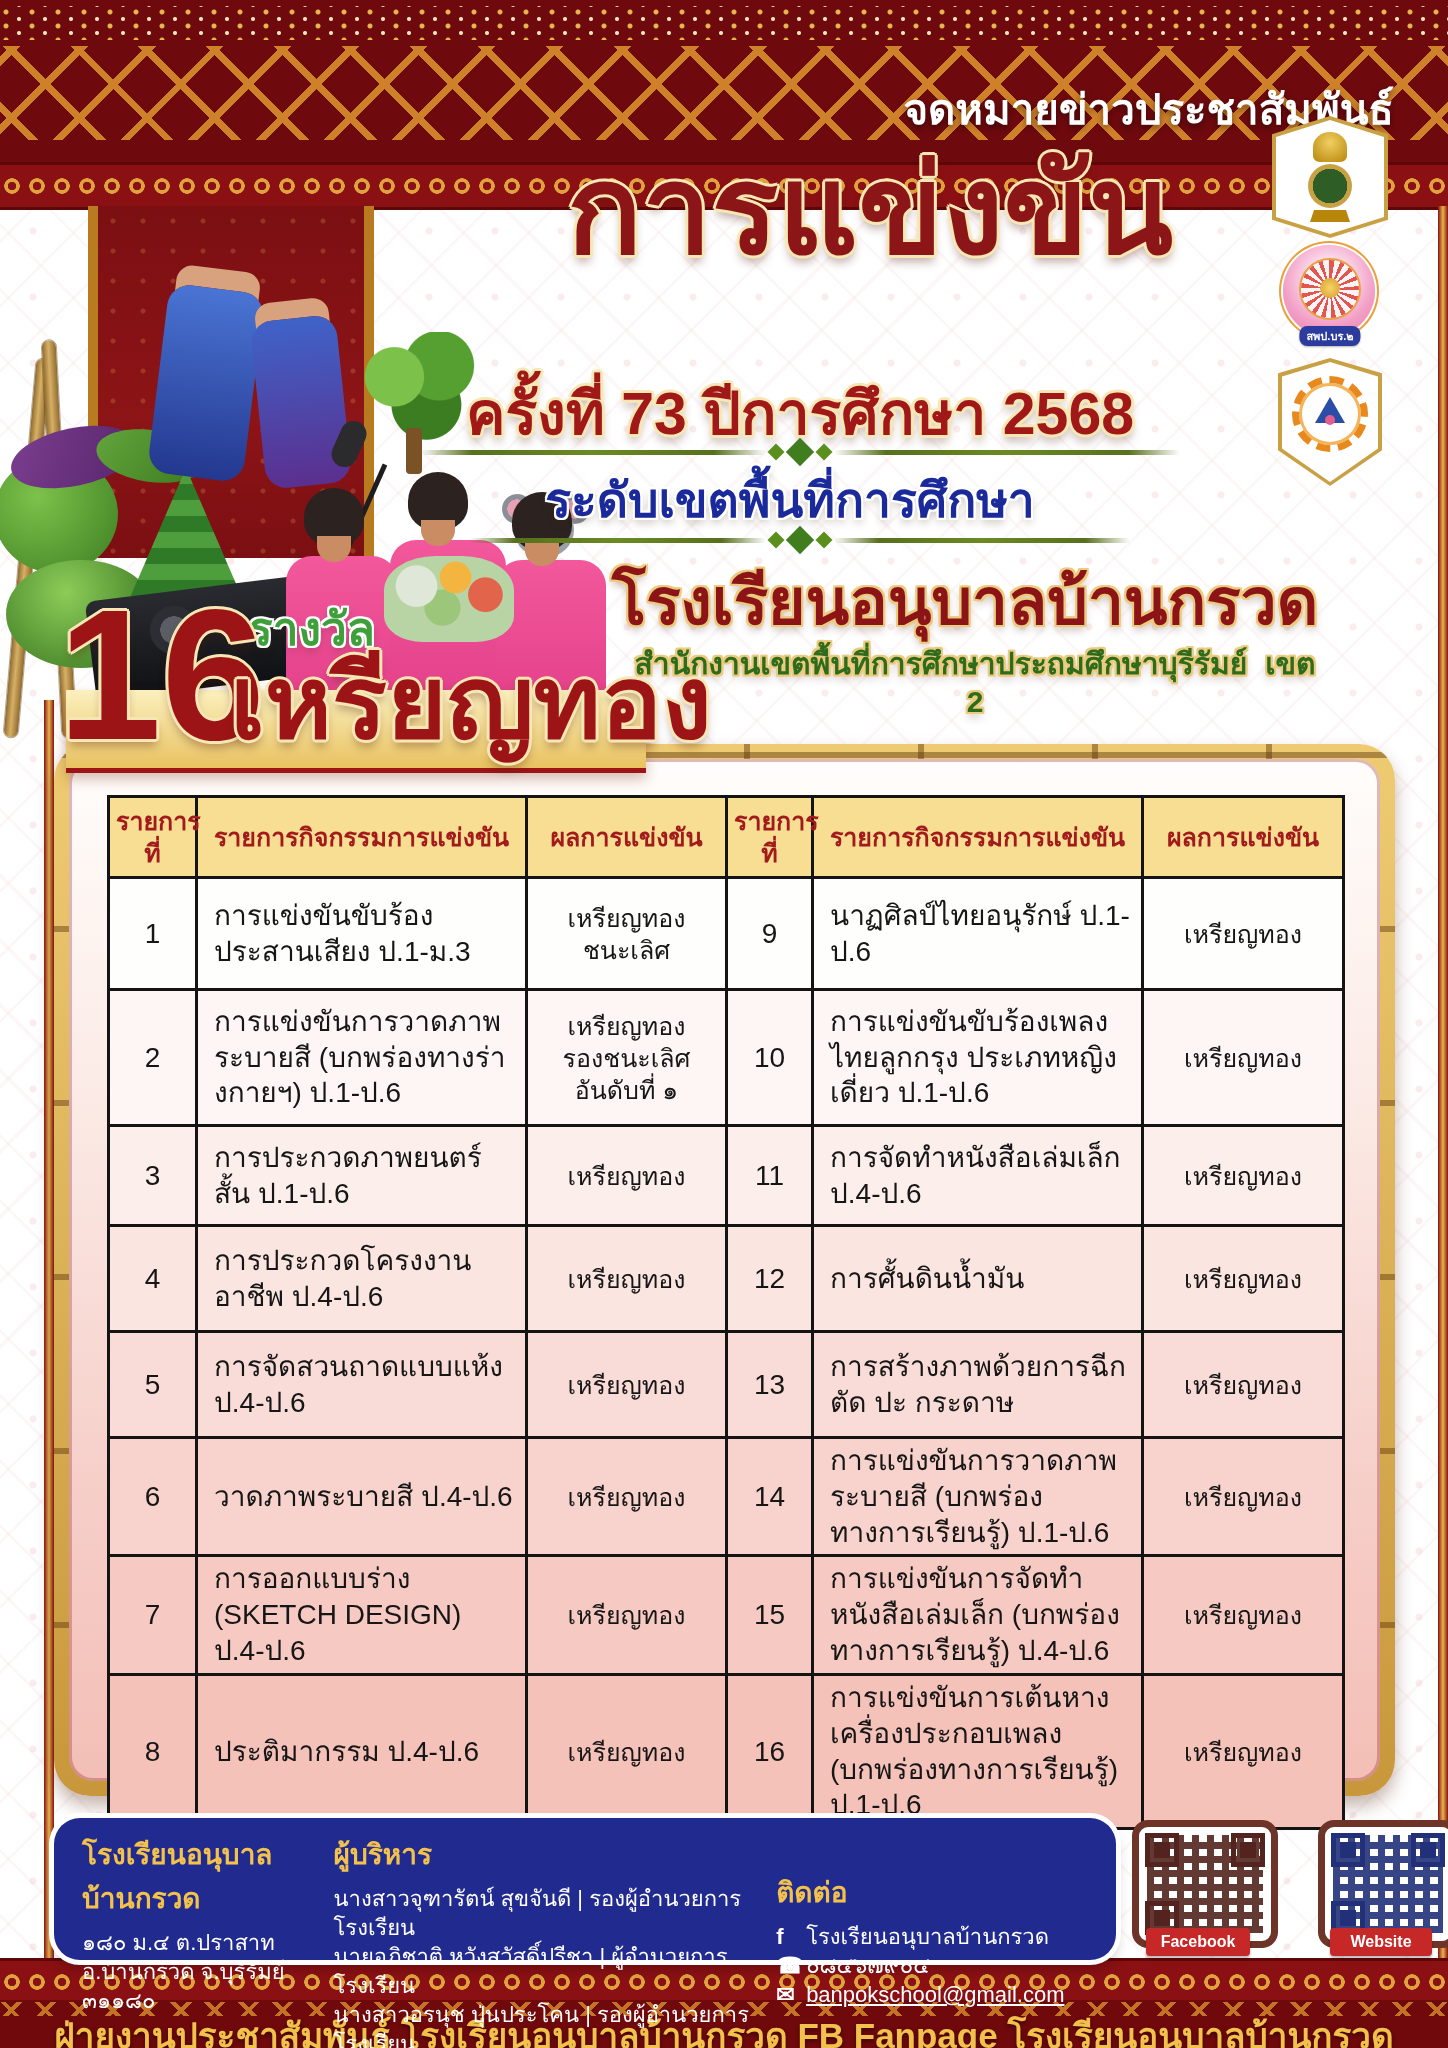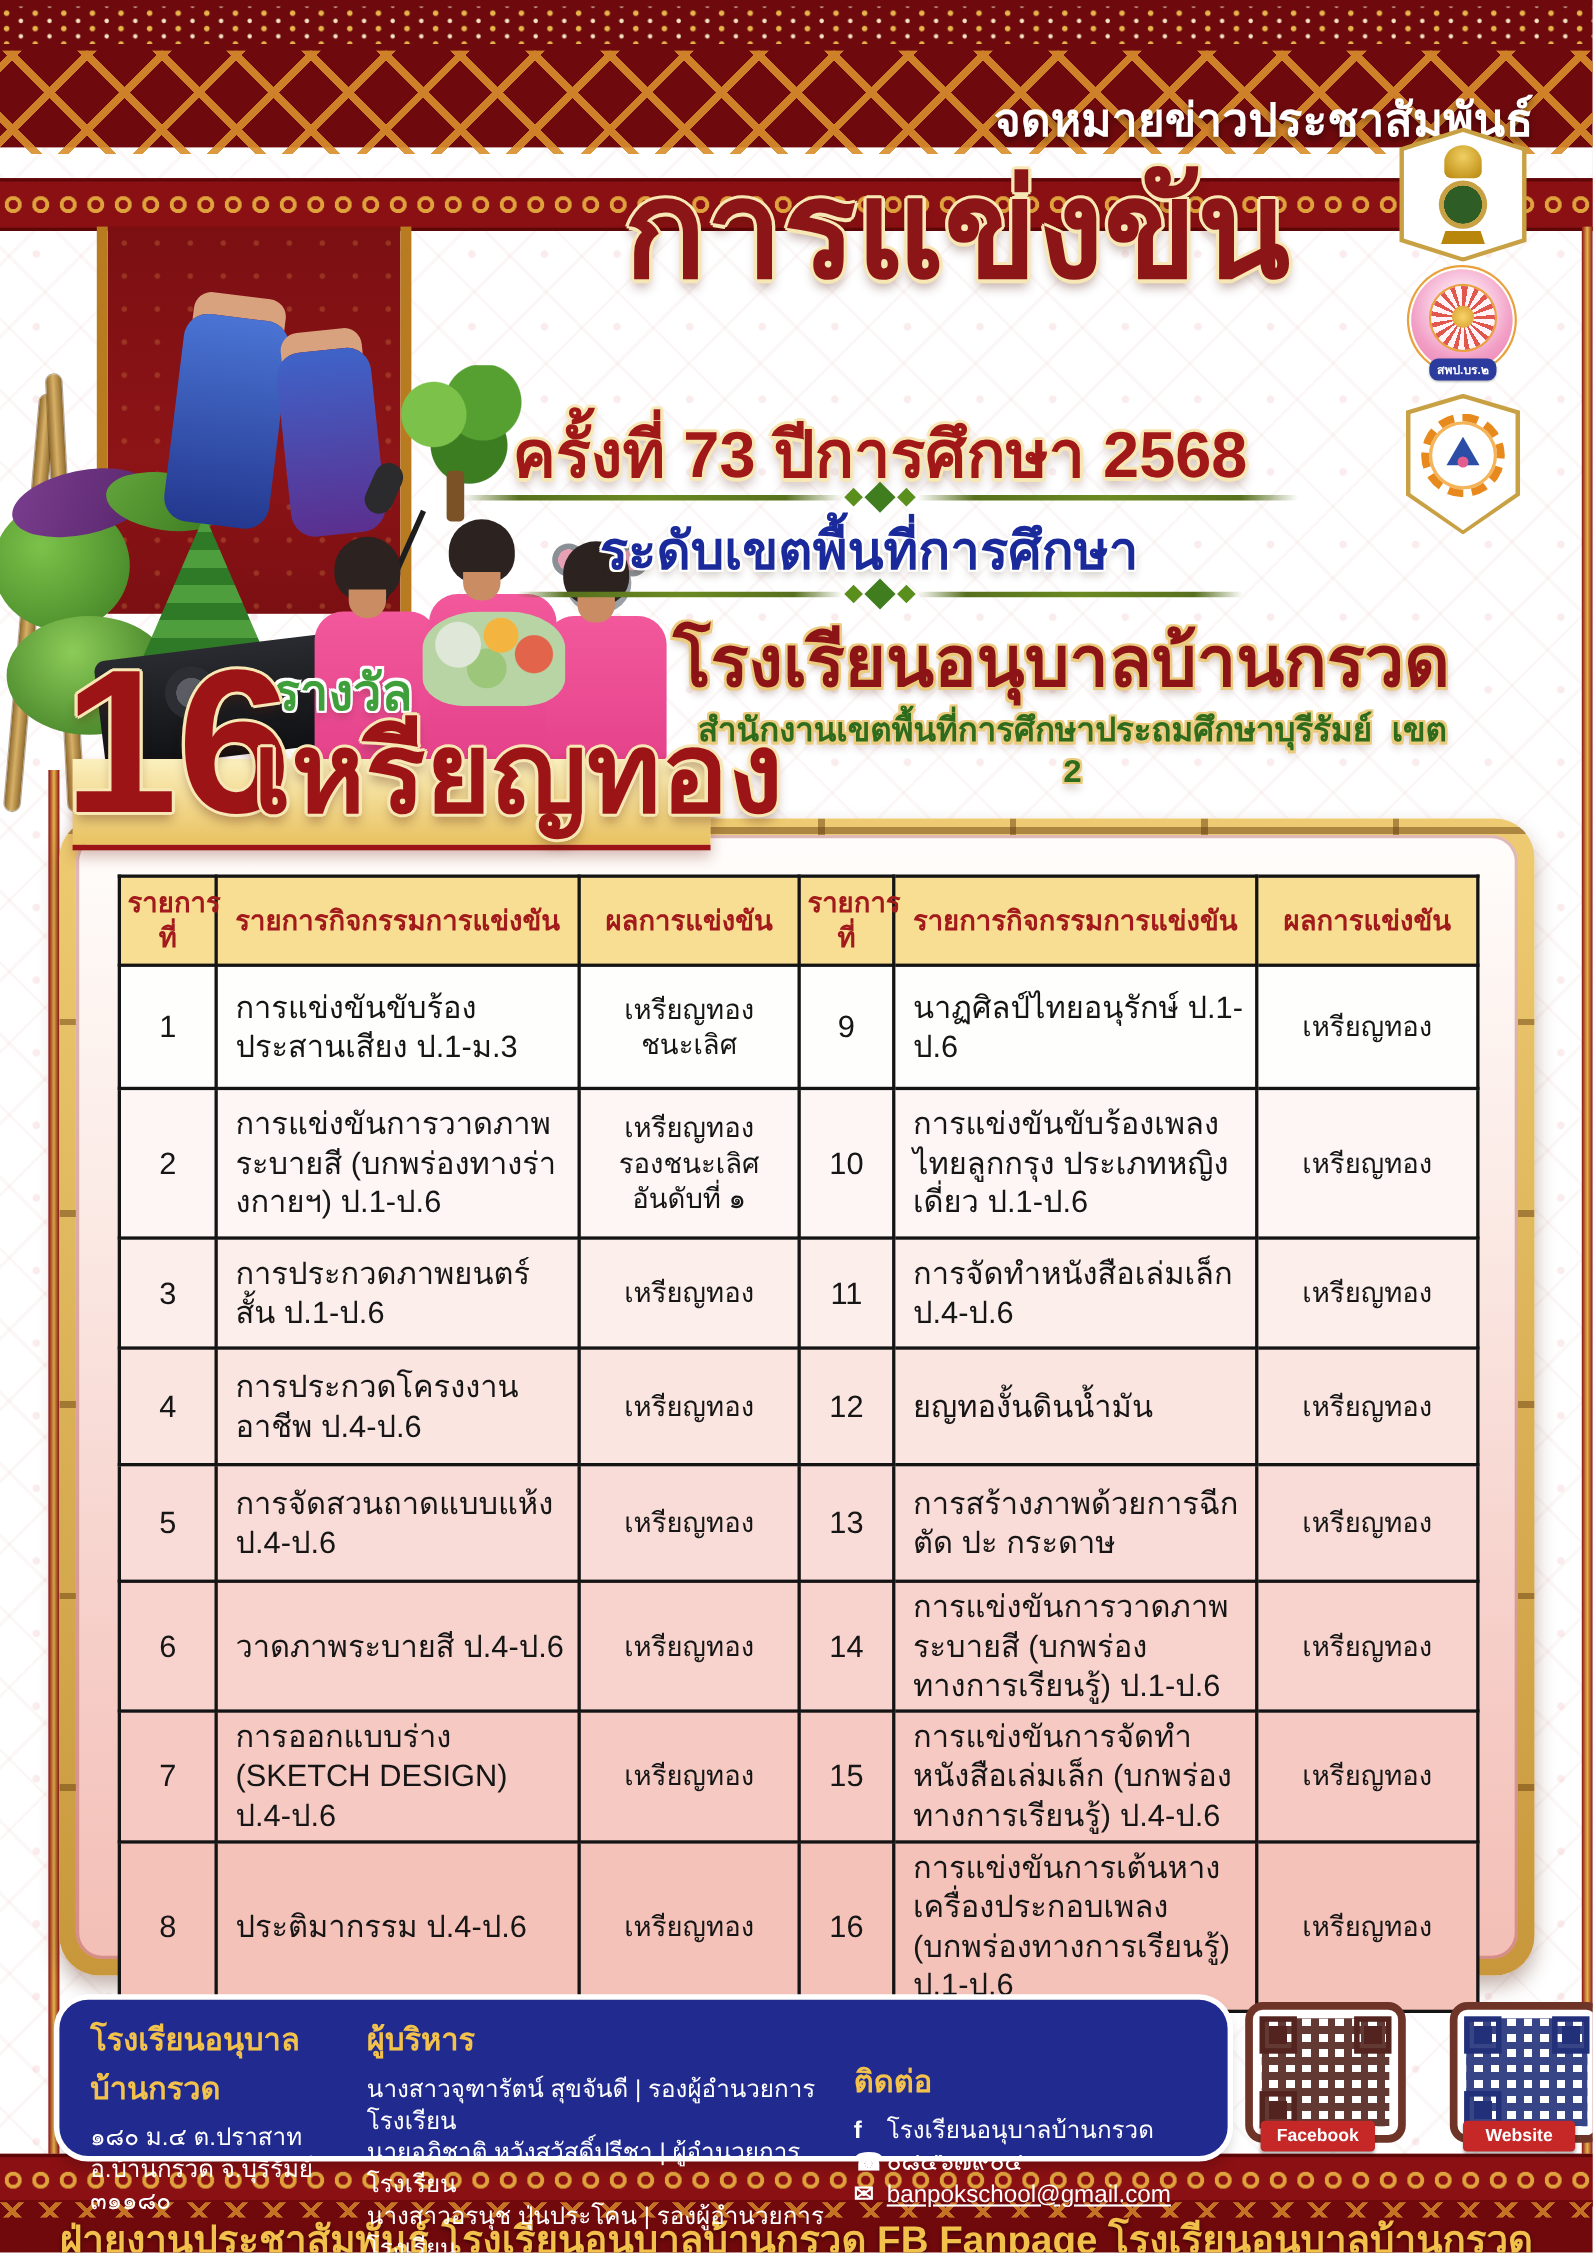--- a/index.html
+++ b/index.html
@@ -7,21 +7,21 @@
     font-family:"Liberation Sans",sans-serif;
     background:
       repeating-linear-gradient(45deg, rgba(210,120,120,.055) 0 3px, transparent 3px 46px),
       repeating-linear-gradient(-45deg, rgba(210,120,120,.055) 0 3px, transparent 3px 46px),
       radial-gradient(rgba(222,120,130,.14) 3px, transparent 4px),
       #ffffff;
     background-size:auto,auto,66px 66px,auto;}
   .abs{position:absolute;}
 
   
-  .top-band{left:0;top:0;width:1448px;height:134px;background:#6e0a0d;}
+  .top-band{left:0;top:0;width:1448px;height:162px;background:#6e0a0d;}
   .top-band::before{content:'';position:absolute;left:0;right:0;top:6px;height:34px;
     background:
       radial-gradient(circle 3px at 6px 6px,#e6b54c 2px,transparent 3px) 0 0/26px 14px,
       radial-gradient(circle 2px at 6px 6px,#f3e3c0 1.5px,transparent 2.5px) 13px 7px/26px 14px;}
   .xlat{position:absolute;left:0;right:0;top:46px;height:94px;opacity:.9;
     background:
       repeating-linear-gradient(45deg, transparent 0 20px, #d98e2b 20px 27px, transparent 27px 48px),
       repeating-linear-gradient(-45deg, transparent 0 20px, #d98e2b 20px 27px, transparent 27px 48px);}
   .top-label{position:absolute;right:54px;top:76px;font-size:42px;font-weight:bold;color:#ffffff;
     text-shadow:0 3px 6px rgba(0,0,0,.45);z-index:2;}
@@ -338,21 +338,21 @@
             <td class="res">เหรียญทอง</td>
             <td class="no">11</td>
             <td class="act">การจัดทำหนังสือเล่มเล็ก ป.4-ป.6</td>
             <td class="res">เหรียญทอง</td>
           </tr>
           <tr>
             <td class="no">4</td>
             <td class="act">การประกวดโครงงานอาชีพ ป.4-ป.6</td>
             <td class="res">เหรียญทอง</td>
             <td class="no">12</td>
-            <td class="act">ยญทองั้นดินน้ำมัน</td>
+            <td class="act">การศั้นดินน้ำมัน</td>
             <td class="res">เหรียญทอง</td>
           </tr>
           <tr>
             <td class="no">5</td>
             <td class="act">การจัดสวนถาดแบบแห้ง ป.4-ป.6</td>
             <td class="res">เหรียญทอง</td>
             <td class="no">13</td>
             <td class="act">การสร้างภาพด้วยการฉีก ตัด ปะ กระดาษ</td>
             <td class="res">เหรียญทอง</td>
           </tr>

